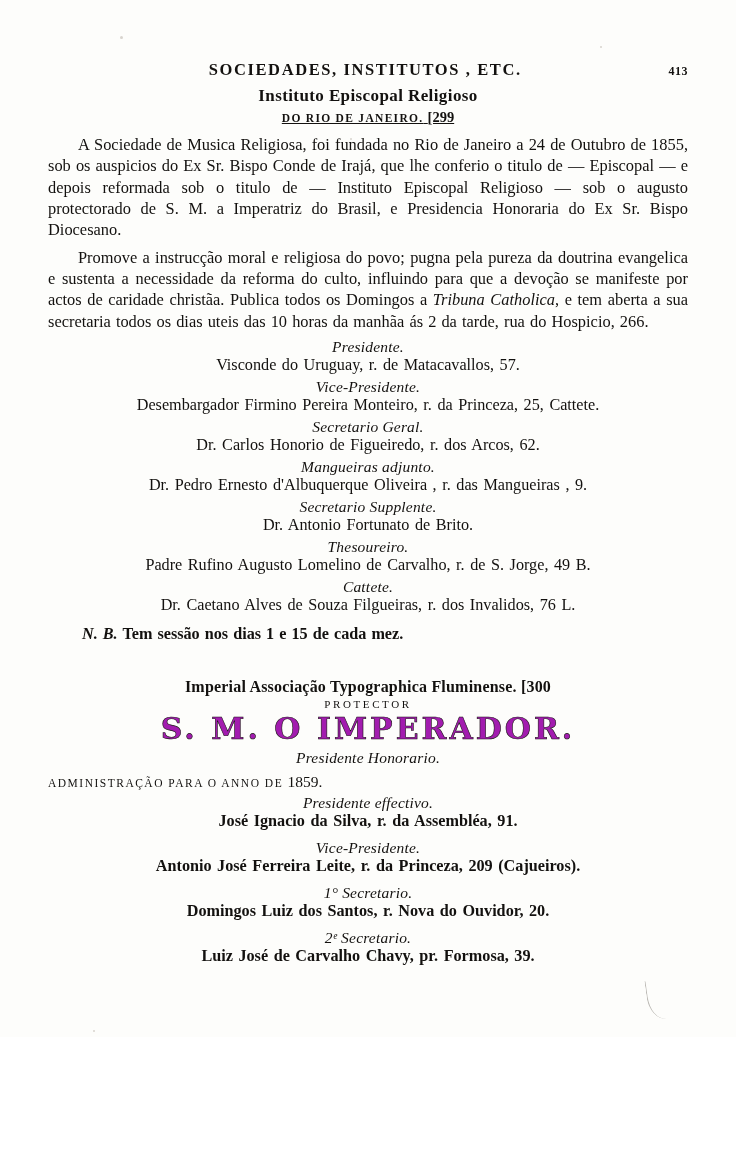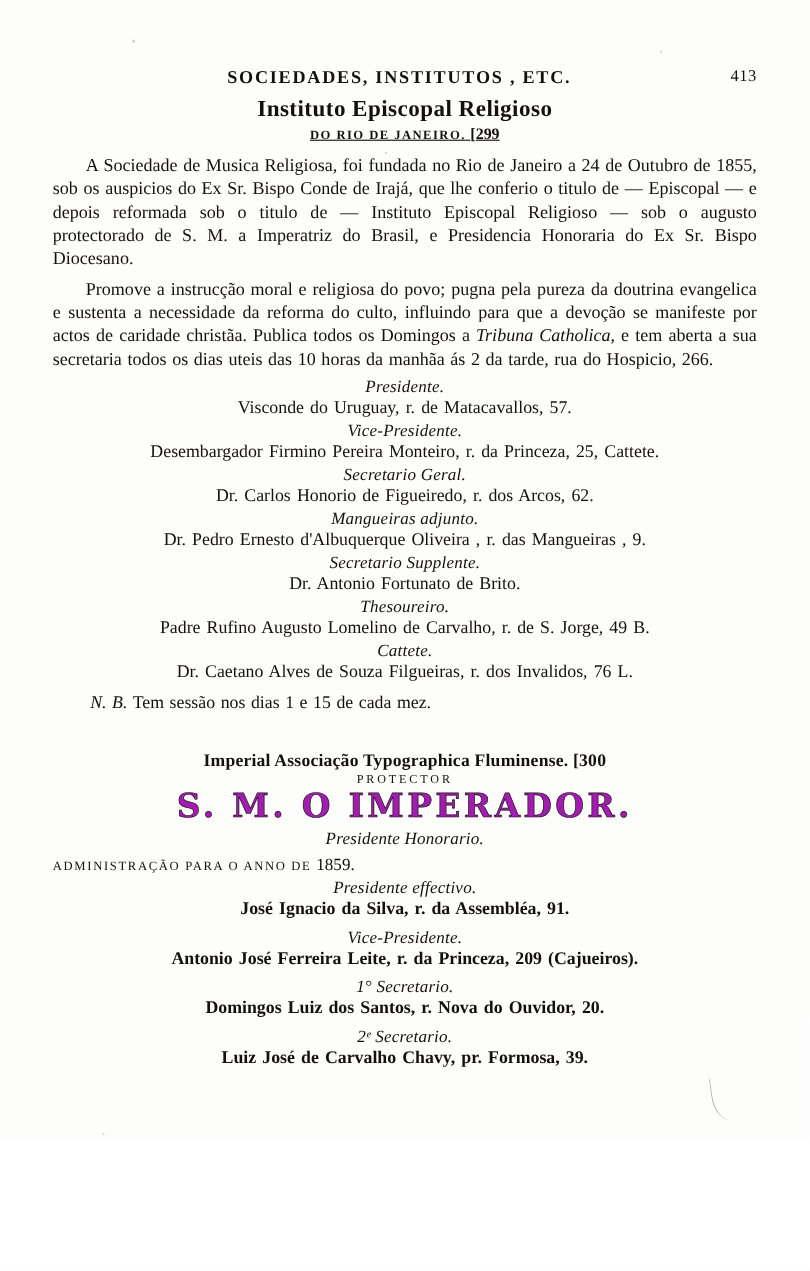--- a/index.html
+++ b/index.html
@@ -34,32 +34,32 @@
   .runhead-title {
     flex: 1;
     text-align: center;
     font-weight: bold;
     font-size: 16.5px;
     letter-spacing: 1.6px;
     padding-left: 58px;
     white-space: nowrap;
   }
   .runhead-page {
-    font-weight: normal;
-    font-size: 15px;
+    font-weight: bold;
+    font-size: 12px;
     letter-spacing: 0.5px;
     padding-bottom: 1px;
     margin-left: 44px;
   }
 
   
   .inst-title {
     text-align: center;
     font-weight: bold;
-    font-size: 21px;
+    font-size: 17px;
     letter-spacing: 0.4px;
     margin: 2px 0 3px 0;
   }
   .inst-sub {
     text-align: center;
     font-weight: bold;
     font-size: 11.5px;
     letter-spacing: 1.3px;
     margin: 0 0 8px 0;
     text-decoration: underline;
@@ -93,20 +93,21 @@
     text-align: center;
     font-size: 16.2px;
     margin: 0 0 1px 0;
     word-spacing: 1.5px;
   }
   .note {
     text-align: left;
     font-size: 16.2px;
     margin: 10px 0 0 34px;
     word-spacing: 1px;
+    font-weight: bold;
   }
   .note .ital { font-style: italic; }
 
   
   .entry2-head {
     text-align: center;
     font-weight: bold;
     font-size: 16px;
     margin: 34px 0 2px 0;
     letter-spacing: 0.2px;

